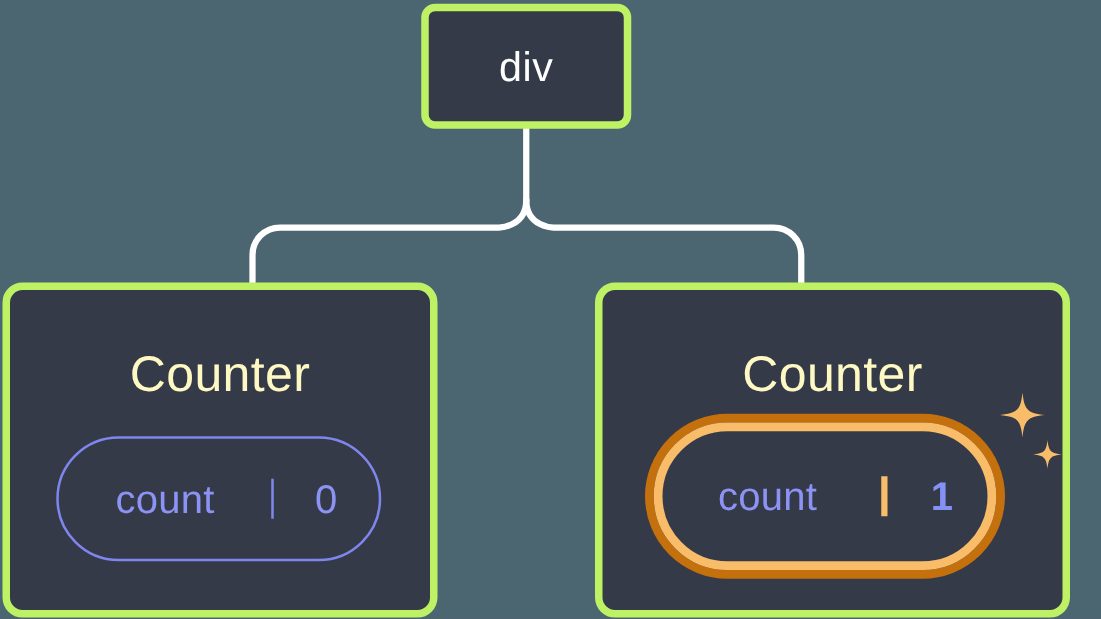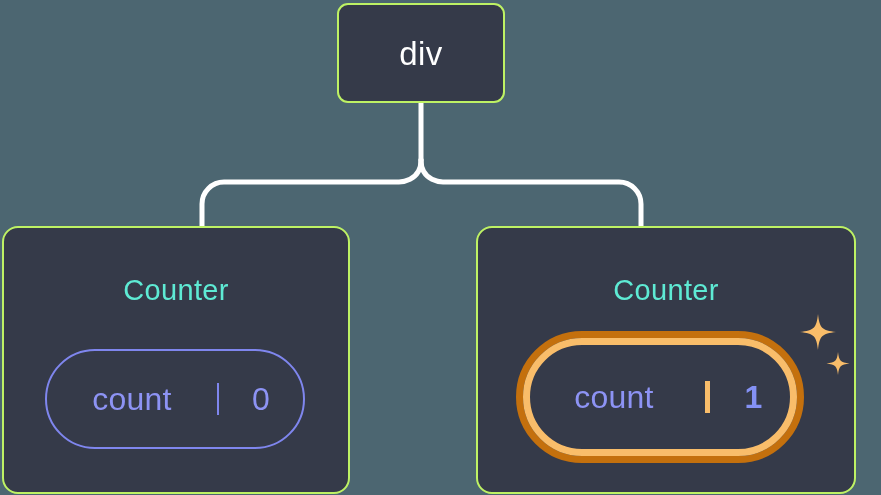--- a/index.html
+++ b/index.html
@@ -30,21 +30,21 @@
     width: 881px;
     height: 495px;
     pointer-events: none;
   }
 
   
   .node {
     position: absolute;
     box-sizing: border-box;
     background: #353a49;
-    border: 2px solid #bef264;
+    border: 6px solid #bef264;
     border-radius: 12px;
   }
 
   #node-div {
     left: 337px;
     top: 3px;
     width: 168px;
     height: 100px;
     border-radius: 11px;
     display: flex;
@@ -75,22 +75,22 @@
     height: 268px;
     border-radius: 16px;
   }
 
   .node-title {
     position: absolute;
     left: 0;
     right: 0;
     top: 48px;
     text-align: center;
-    color: #5eead4;
-    font-size: 29px;
+    color: #fef9c3;
+    font-size: 40px;
     font-weight: 400;
     letter-spacing: 0.3px;
     line-height: 1;
   }
 
   
   .pill-wrap {
     position: absolute;
   }
 

